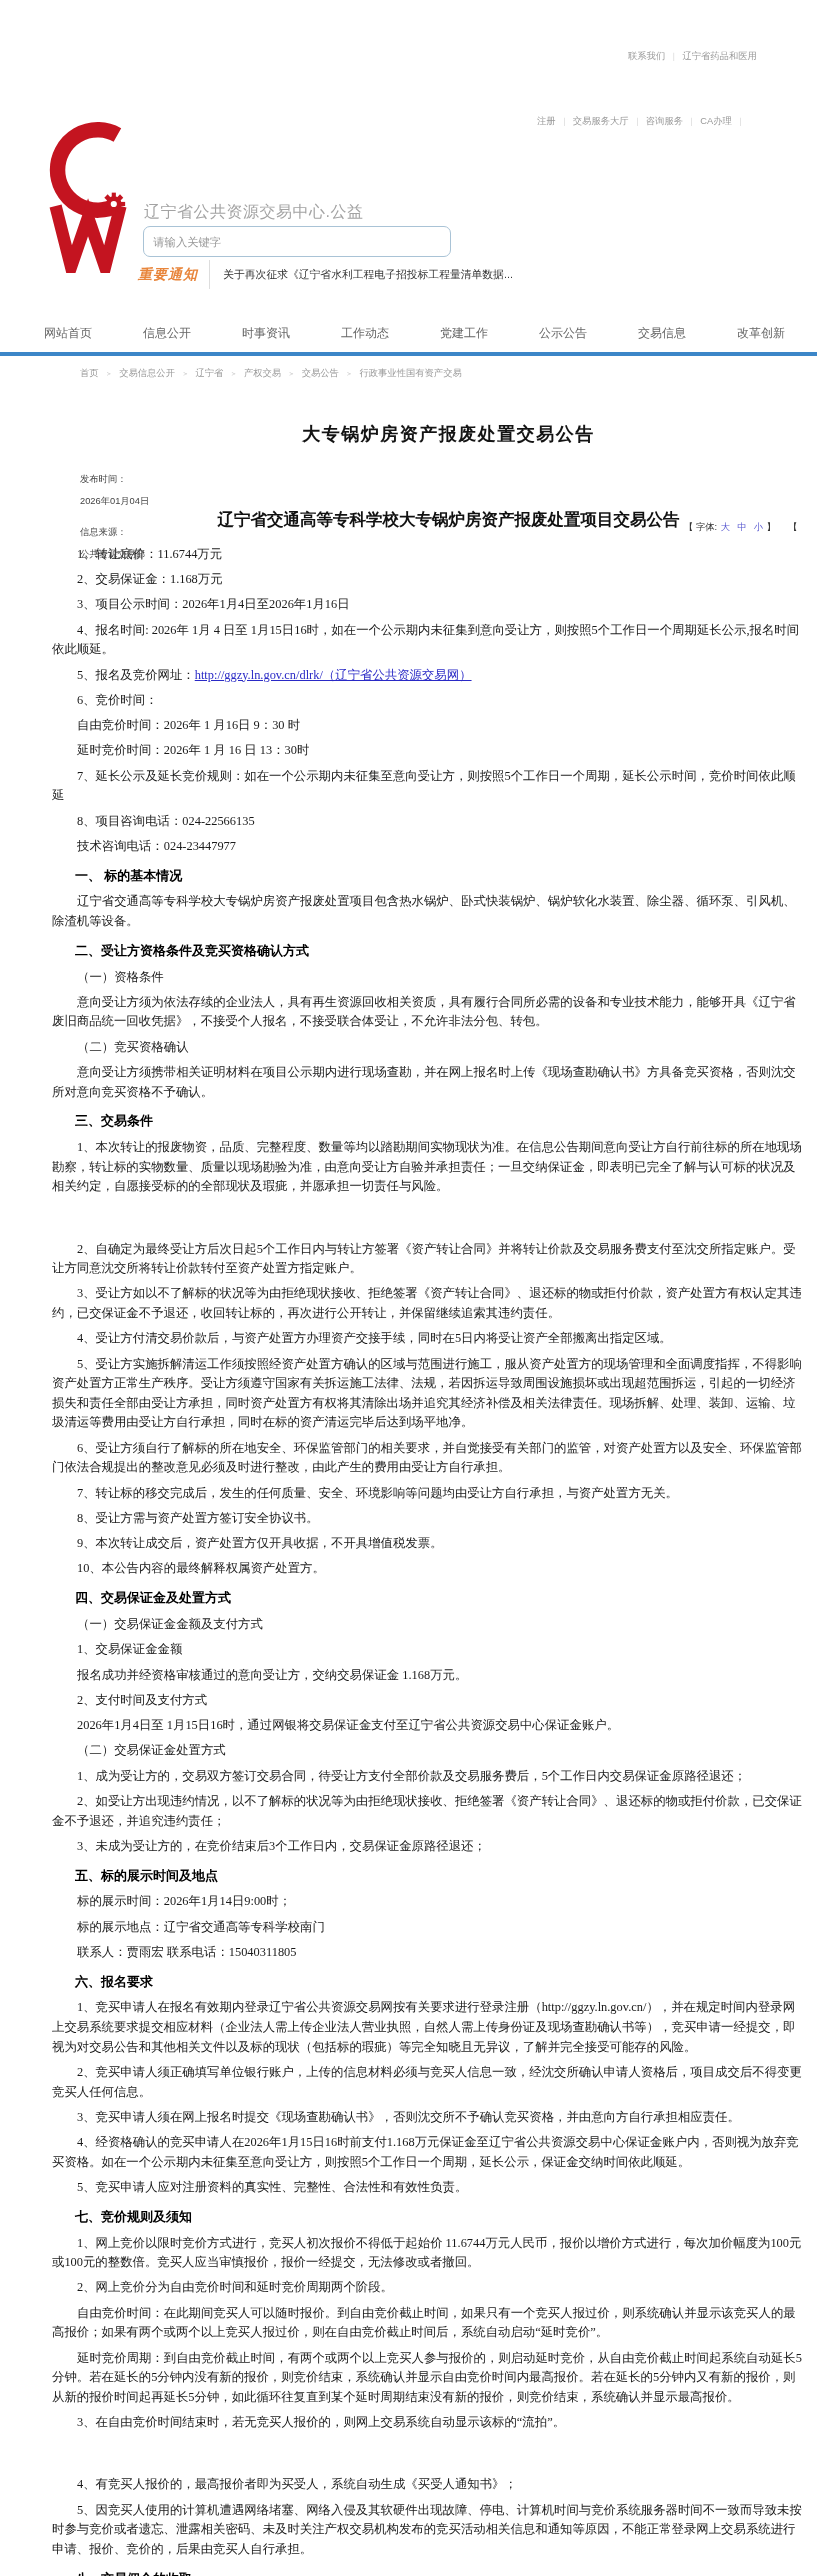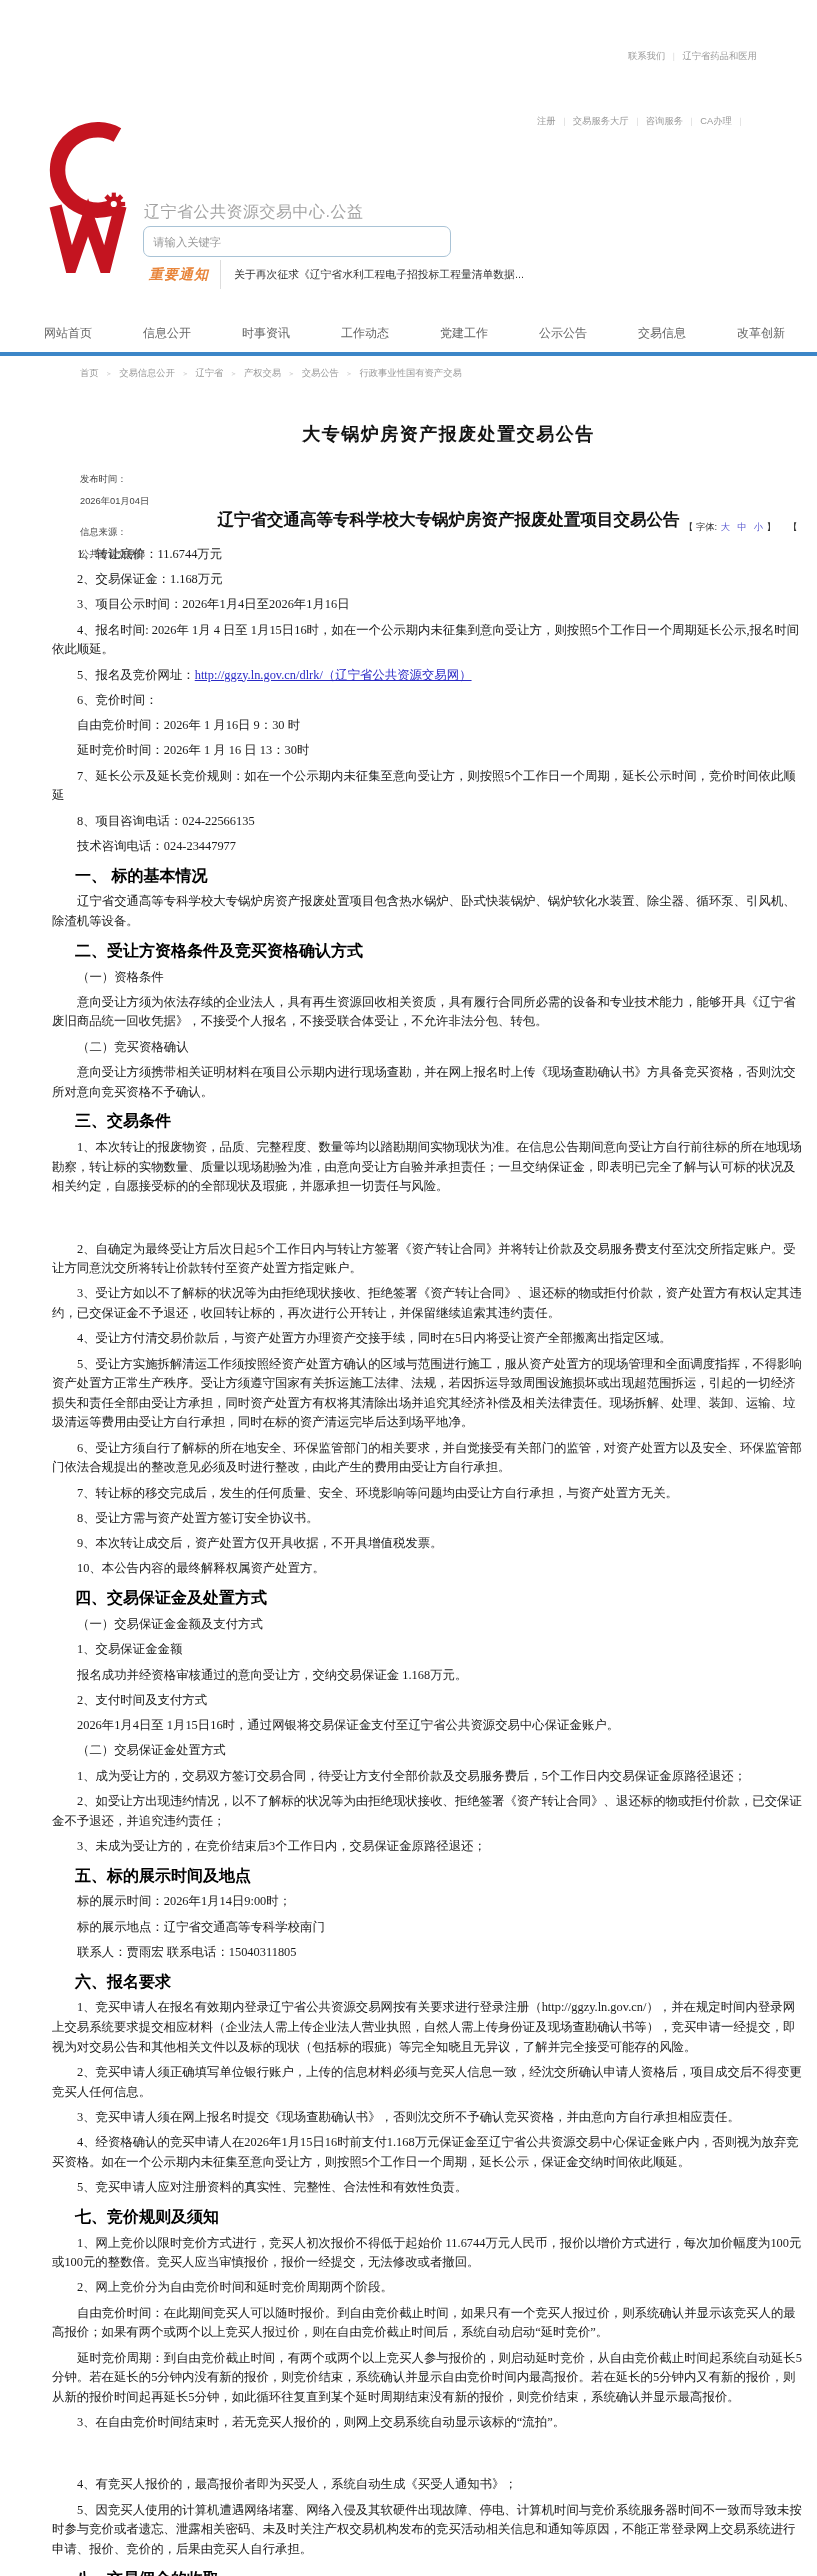--- a/index.html
+++ b/index.html
@@ -13,21 +13,21 @@
   .topbar-item { color:#999; cursor:pointer; }
   .topbar-row .topbar-item::after { content:"｜"; color:#ccc; margin:0 4.6px; font-size:8.2px; }
   .topbar-row1 .topbar-item:last-child::after { content:""; margin:0; }
 
   
   .logo { position:absolute; left:40px; top:103px; }
   .site-name { position:absolute; left:144px; top:202px; font-size:16px; color:#a3a3a3; letter-spacing:0.5px; }
   .search-box { position:absolute; left:143px; top:226px; width:306px; height:29px; border:0.5px solid #a9c3d6; border-radius:7px; display:flex; align-items:center; background:#fff; }
   .search-box input { border:none; outline:none; width:100%; height:100%; font-size:11.3px; color:#333; padding:0 0 0 9.3px; background:transparent; font-family:"Liberation Sans",sans-serif; }
   .search-box input::placeholder { color:#999; }
-  .notice-row { position:absolute; left:149px; top:260px; height:29px; display:flex; align-items:center;text-align:right; }
+  .notice-row { position:absolute; left:138px; top:260px; height:29px; display:flex; align-items:center;text-align:right; }
   .notice-label { color:#e8853b; font-weight:bold; font-style:italic; font-size:14px; letter-spacing:1px; }
   .notice-divider { width:0.5px; height:29px; background:#ddd; margin:0 13.4px 0 11.3px; }
   .notice-text { font-size:10.8px; color:#333; white-space:nowrap; }
 
   
   .main-nav { position:absolute; left:0; top:320px; width:876px; height:26px; display:flex; align-items:center; padding-left:44px; box-sizing:border-box; }
   .nav-item { font-size:12px; color:#666; width:99px; flex:0 0 auto; cursor:pointer; white-space:nowrap; }
   .blue-line { position:absolute; left:0; top:352px; width:817px; height:3.6px; background:#3c86c8; }
 
   
@@ -42,21 +42,21 @@
   .article-meta { position:relative; margin-top:27px; height:13.4px; font-size:9.3px; color:#444; }
   .meta-left { position:absolute; left:28px; top:0; display:flex; gap:9px; white-space:nowrap;flex-direction:column; }
   .meta-left .gap { width:20.6px; }
   .meta-right { position:absolute; left:632px; top:4px; white-space:nowrap; color:#333;margin-top:44px; }
   .font-size-option { color:#5a5ad0; margin:0 3.6px; cursor:pointer; text-decoration:none; }
   .meta-print-partial { margin-left:12.4px; }
   .article-subtitle { margin:23px 0 0 0; text-align:center; font-size:16.5px; font-weight:bold; color:#111; font-family:"Liberation Serif",serif; }
 
   .article-body { margin-top:13.4px; width:753px; font-family:"Liberation Serif",serif; font-size:12.4px; color:#1a1a1a; }
   .article-body p { margin:0 0 5.7px 0; line-height:19.6px; text-indent:25px; min-height:19.6px; }
-  .article-body p.pt-heading { font-family:Liberation Sans, sans-serif; font-weight:bold; font-size:16px; color:#000; line-height:21.6px; margin:8.2px 0 6.2px 0; text-indent:23px; }
+  .article-body p.pt-heading { font-family:Liberation Serif, serif; font-weight:bold; font-size:13px; color:#000; line-height:21.6px; margin:8.2px 0 6.2px 0; text-indent:23px; }
   .article-body p.pt-gap { height:37px; margin:0; }
   .doc-link { color:#2a2ac6; text-decoration:underline; cursor:pointer;font-family:Liberation Serif, serif; }
 </style>
 </head>
 <body>
 
 <div id="page">
 
   <div class="topbar-row topbar-row1">
 

